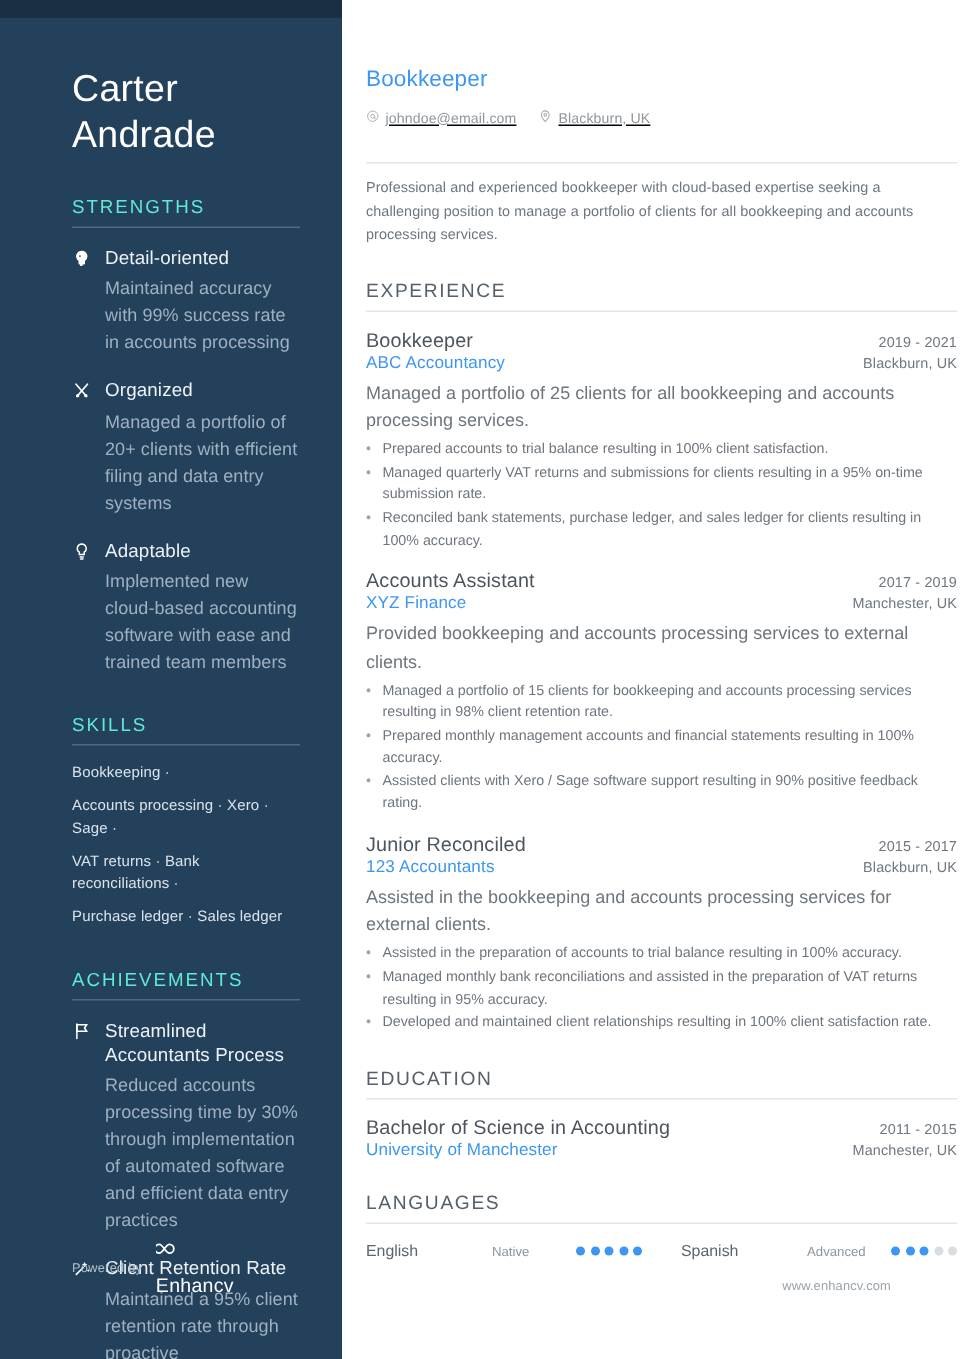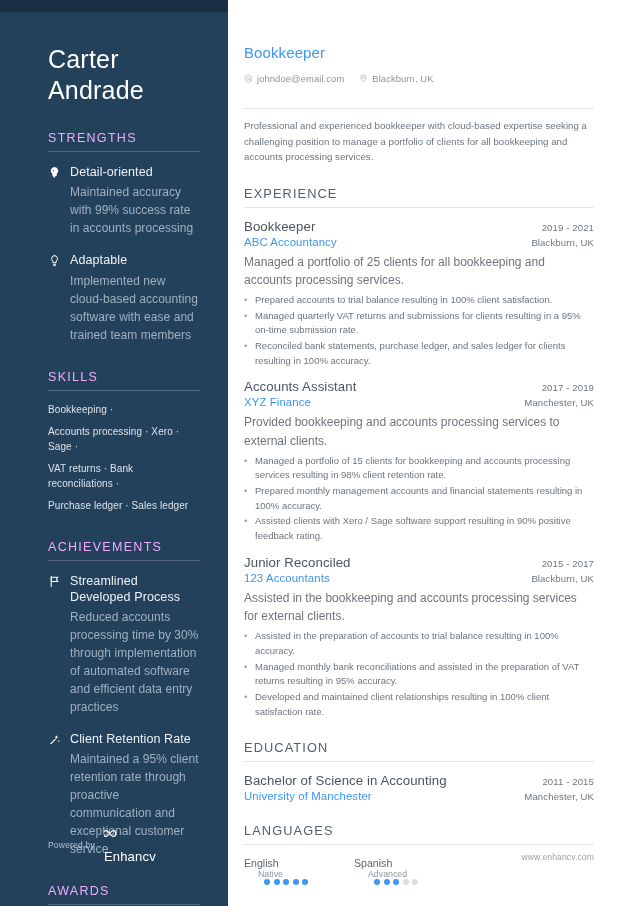--- a/index.html
+++ b/index.html
@@ -27,21 +27,21 @@
   .name {
     color: #ffffff;
     font-size: 25px;
     font-weight: 300;
     line-height: 1.22;
     letter-spacing: .2px;
   }
 
   .side-section { margin-top: 26px; }
   .side-section-title {
-    color: #f0abfc;
+    color: #5eead4;
     font-size: 12.5px;
     letter-spacing: 1.3px;
     font-weight: 400;
     text-transform: uppercase;
   }
   .side-rule {
     height: 1px; background: #53687f;
     margin-top: 6px; margin-bottom: 12px;
     width: 100%;
   }
@@ -71,21 +71,21 @@
     display: flex; align-items: center; gap: 9px;
   }
   .powered { color: #b3c0cc; font-size: 8.5px; letter-spacing: .2px; }
   .brand { display: flex; align-items: flex-start; gap: 5px; flex-direction: column; }
   .brand-name { color: #ffffff; font-size: 13px; font-weight: 400; letter-spacing: .2px; }
 
   
   .main { flex: 1 1 auto; padding: 44px 46px 0 16px; background: #fff; }
 
   .job-title-top { color: #3d96f2; font-size: 15px; font-weight: 400; letter-spacing: .1px; }
-  .contact-row { display: flex; align-items: center; gap: 15px; margin-top: 8px; }
+  .contact-row { display: flex; align-items: center; gap: 15px; margin-top: 8px; text-decoration: underline; }
   .contact { display: flex; align-items: center; gap: 4px; }
   .contact-text { color: #8d969e; font-size: 9.4px; letter-spacing: .1px; }
 
   .section { margin-top: 21px; }
   .section-title {
     color: #55606a; font-size: 12.8px; letter-spacing: 1.1px;
     font-weight: 400; text-transform: uppercase;
   }
   .section-rule { height: 1px; background: #e2e5e8; margin-top: 6px; }
 
@@ -103,21 +103,21 @@
   .entry-org { color: #3d96f2; font-size: 11.4px; letter-spacing: .1px; }
   .entry-loc { color: #6f777f; font-size: 9.6px; white-space: nowrap; letter-spacing: .1px; }
 
   .entry-desc { color: #6d757d; font-size: 12px; line-height: 1.55; margin-top: 5px; }
   .bullets { margin-top: 3px; }
   .bullet { display: flex; gap: 6px; margin-bottom: 1px; }
   .bullet-dot { color: #9aa2aa; font-size: 9.5px; line-height: 1.55; flex: 0 0 5px; }
   .bullet-text { color: #6d757d; font-size: 9.5px; line-height: 1.55; flex: 1 1 auto; }
 
   .lang-row { display: flex; align-items: center; margin-top: 12px; }
-  .lang-block { display: flex; align-items: center; flex-direction: column; }
+  .lang-block { display: flex; align-items: center; }
   .lang-name { color: #5c656e; font-size: 10.6px; width: 84px; }
   .lang-level { color: #8d969e; font-size: 8.8px; width: 56px; }
   .dots { display: flex; gap: 3.5px; align-items: center; }
   .dot { width: 6px; height: 6px; border-radius: 50%; background: #d9dde1; }
   .dot.on { background: #3d96f2; }
 
   .main-footer {
     position: absolute; right: 46px; bottom: 44px;
     color: #9aa2aa; font-size: 8.6px; letter-spacing: .1px;
   }
@@ -145,20 +145,33 @@
             <svg width="13" height="13" viewBox="0 0 24 24" fill="#ffffff">
                 <path d="M12 2a7 7 0 0 0-4 12.7V18a1 1 0 0 0 1 1h1v2h3v-2h2a1 1 0 0 0 1-1v-3.3A7 7 0 0 0 12 2zm-2.2 5.6a1.1 1.1 0 1 1 0 2.2 1.1 1.1 0 0 1 0-2.2z"></path>
               </svg>
           </span>
           <div class="item-body">
             <div class="item-title">Detail-oriented</div>
             <div class="item-desc">Maintained accuracy with 99% success rate in accounts processing</div>
           </div>
         </div>
 
+        <div class="item">
+          <span class="item-icon">
+            <svg width="13" height="13" viewBox="0 0 24 24" fill="none" stroke="#ffffff" stroke-width="2.1" stroke-linecap="round">
+                <path d="M5 4l13 15M19 4L6 19"></path>
+                <circle cx="7" cy="18" r="2" fill="#ffffff" stroke="none"></circle>
+                <circle cx="17" cy="18" r="2" fill="#ffffff" stroke="none"></circle>
+              </svg>
+          </span>
+          <div class="item-body">
+            <div class="item-title">Organized</div>
+            <div class="item-desc">Managed a portfolio of 20+ clients with efficient filing and data entry systems</div>
+          </div>
+        </div>
 
         <div class="item">
           <span class="item-icon">
             <svg width="13" height="13" viewBox="0 0 24 24" fill="none" stroke="#ffffff" stroke-width="1.8" stroke-linecap="round">
                 <path d="M12 3a5.5 5.5 0 0 0-3 10.1V16h6v-2.9A5.5 5.5 0 0 0 12 3z"></path>
                 <path d="M10 19h4M10.5 21.5h3"></path>
               </svg>
           </span>
           <div class="item-body">
             <div class="item-title">Adaptable</div>
@@ -181,21 +194,21 @@
         <div class="side-rule"></div>
 
         <div class="item">
           <span class="item-icon">
             <svg width="13" height="13" viewBox="0 0 24 24" fill="none" stroke="#ffffff" stroke-width="1.9" stroke-linecap="round">
                 <path d="M6 3v18"></path>
                 <path d="M6 4h12l-2.5 4L18 12H6z"></path>
               </svg>
           </span>
           <div class="item-body">
-            <div class="item-title">Streamlined Developed Process</div>
+            <div class="item-title">Streamlined Accountants Process</div>
             <div class="item-desc">Reduced accounts processing time by 30% through implementation of automated software and efficient data entry practices</div>
           </div>
         </div>
 
         <div class="item">
           <span class="item-icon">
             <svg width="13" height="13" viewBox="0 0 24 24" fill="#ffffff">
                 <path d="M4 19.5l9.5-9.5 1.4 1.4L5.4 21 4 19.5z"></path>
                 <path d="M15.5 4.2l1.1 2.4 2.4 1.1-2.4 1.1-1.1 2.4-1.1-2.4L12 7.7l2.4-1.1 1.1-2.4z"></path>
                 <path d="M20 13l.6 1.3 1.3.6-1.3.6-.6 1.3-.6-1.3-1.3-.6 1.3-.6.6-1.3z"></path>

